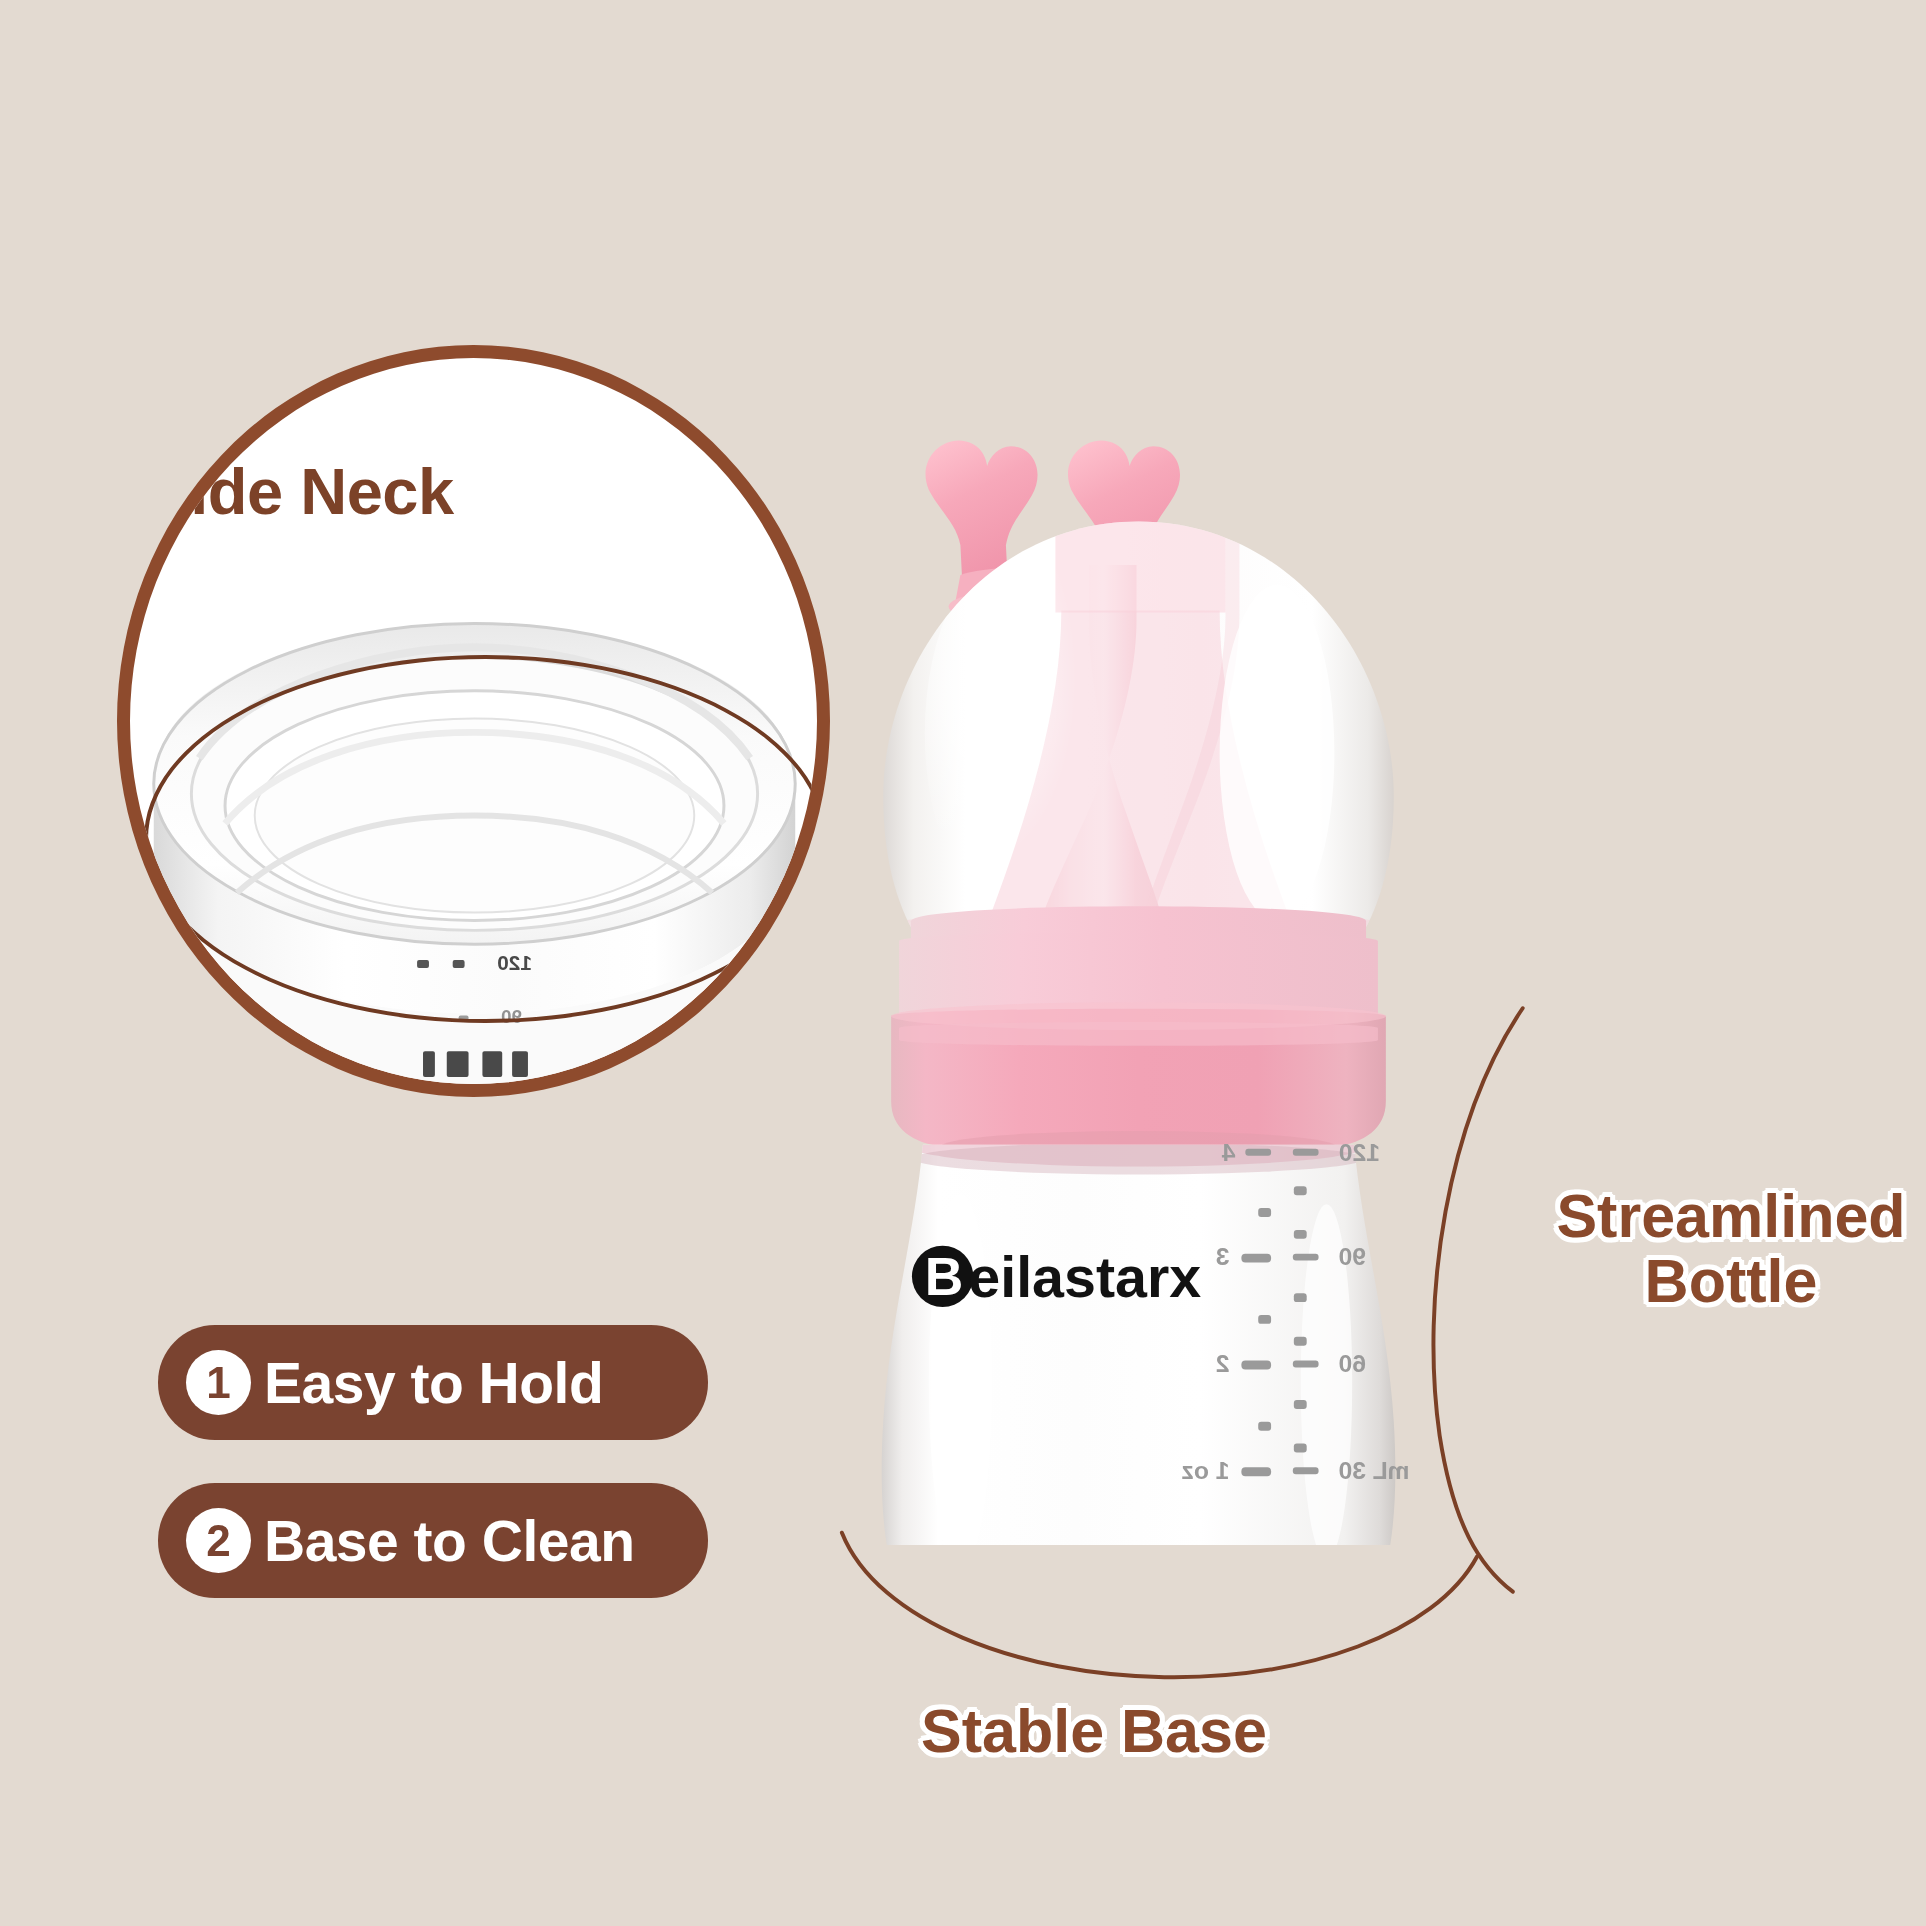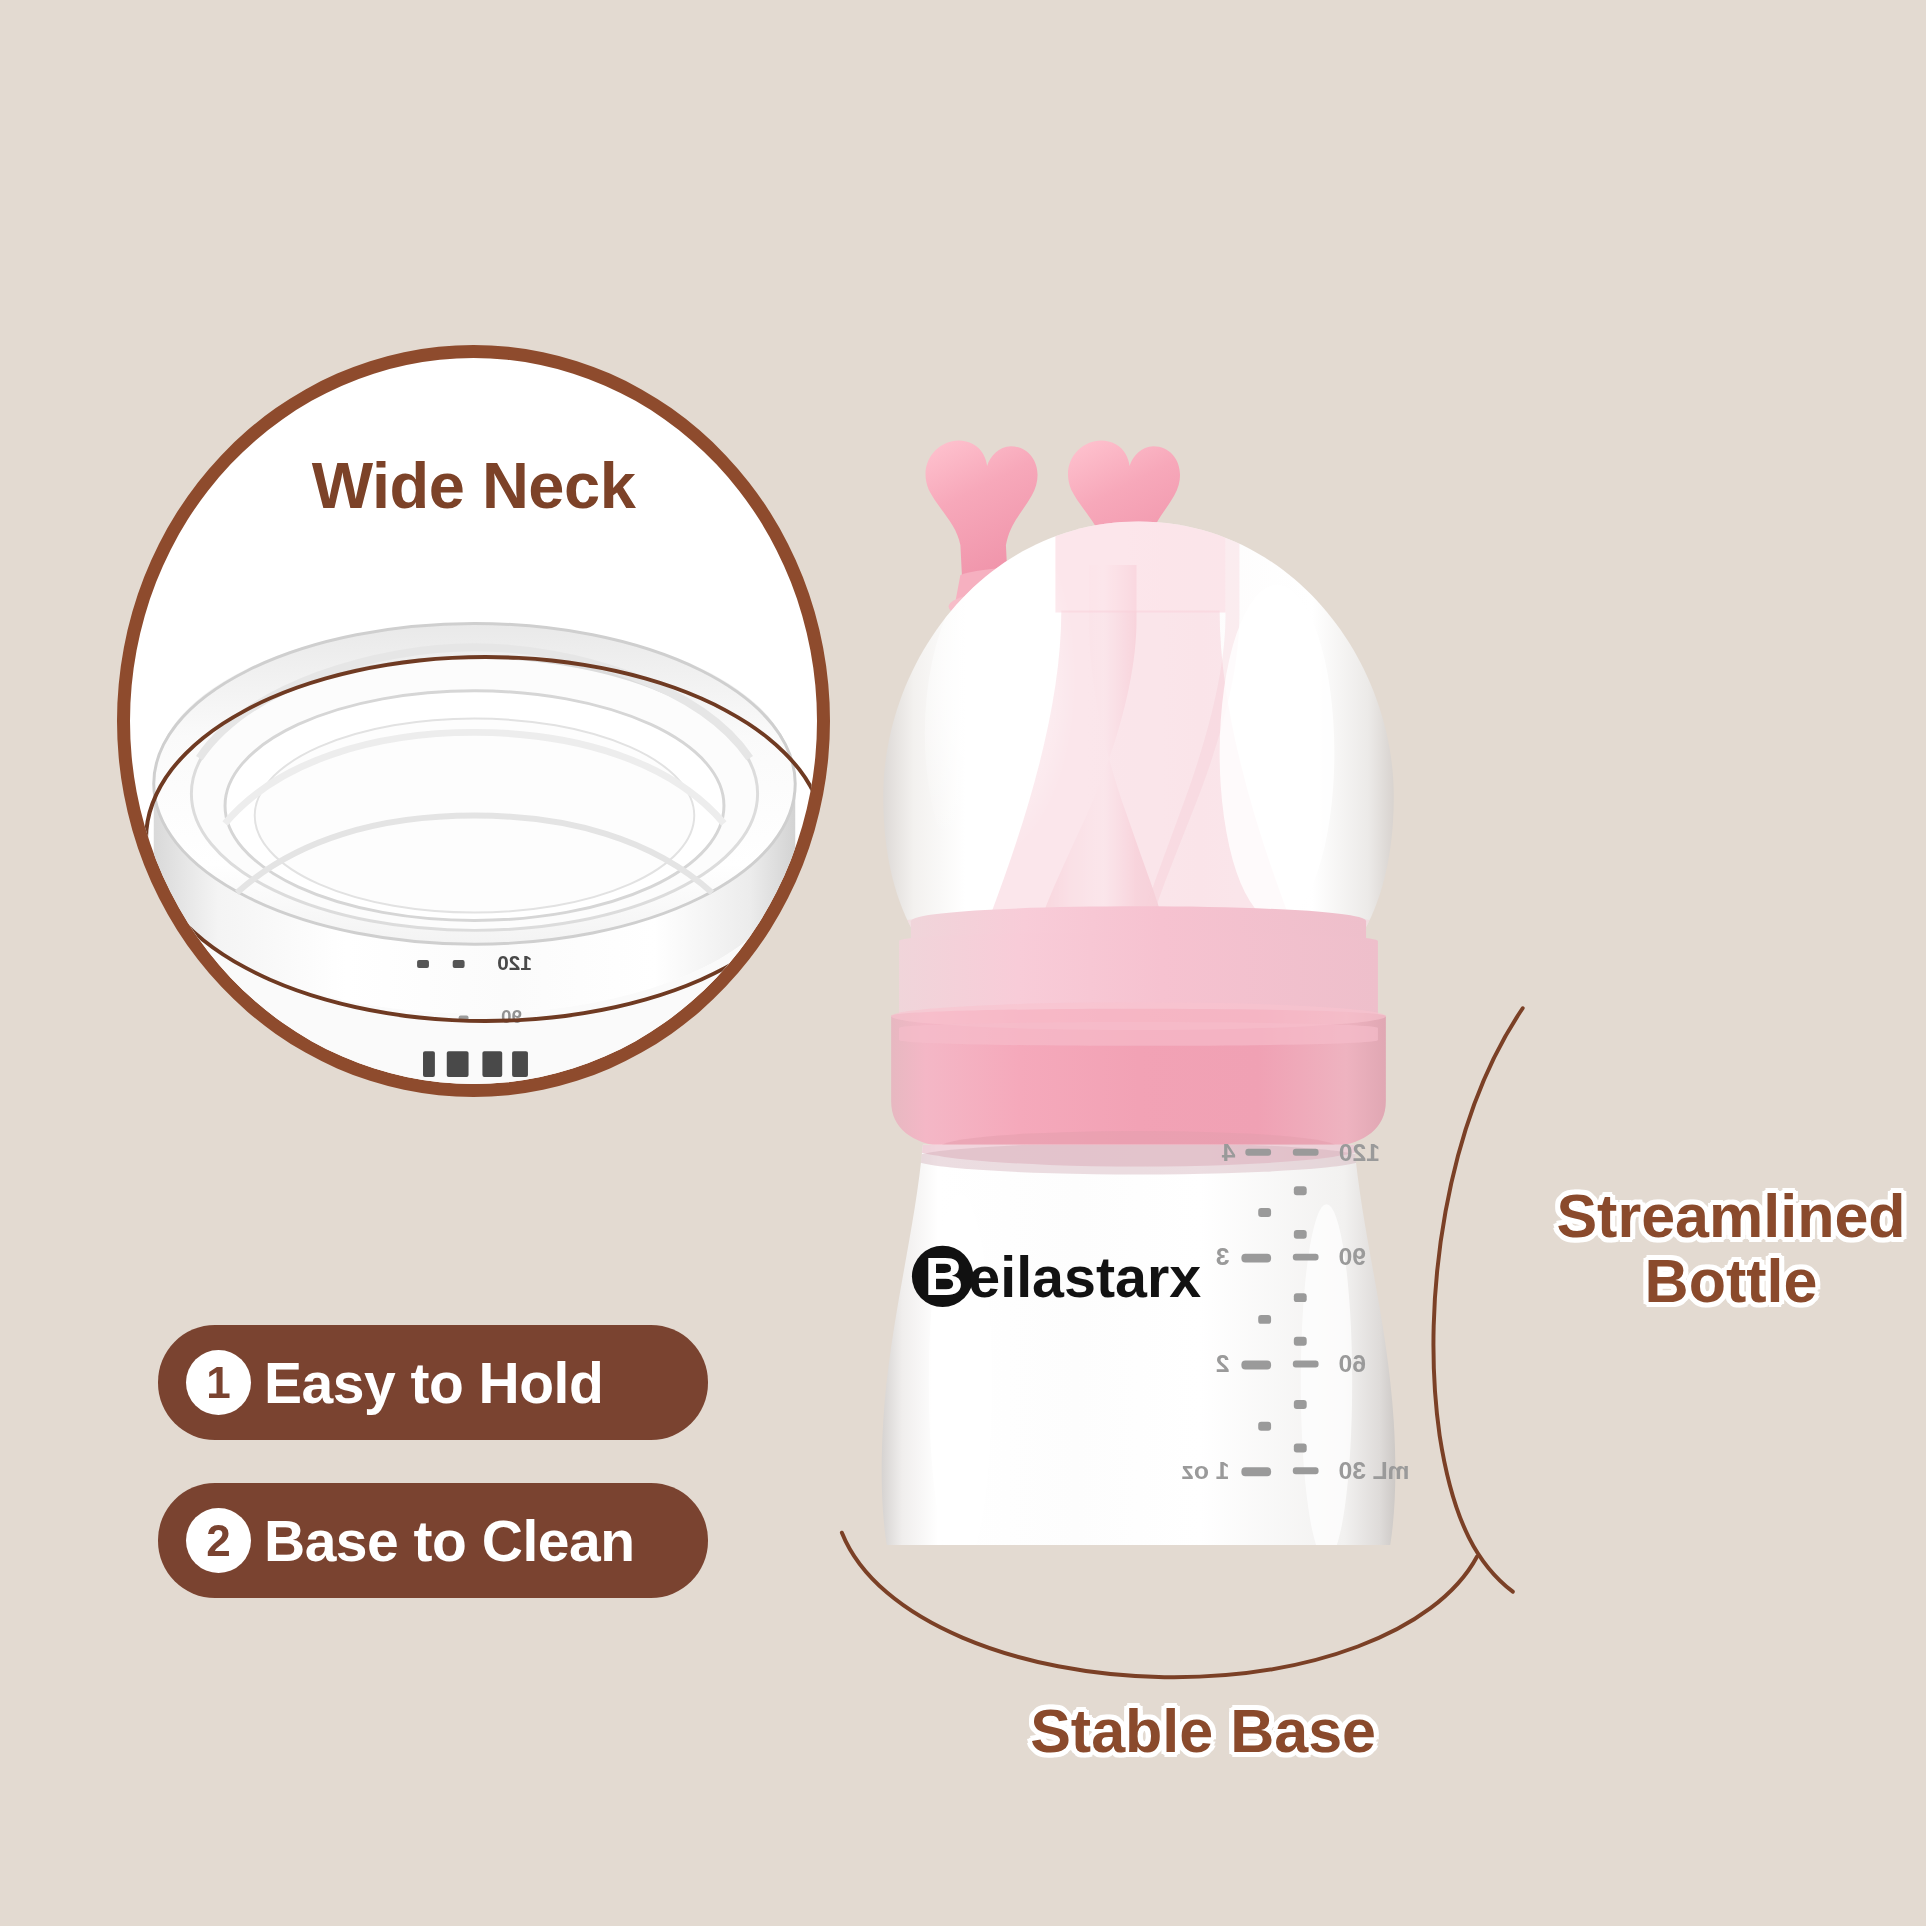--- a/index.html
+++ b/index.html
@@ -18,22 +18,22 @@
     left:117px; top:345px;
     width:713px; height:752px;
     border-radius:50%;
     background:#ffffff;
     border:13px solid #8e4b2d;
     overflow:hidden;
     z-index:3;
   }
   .callout-title {
     position:absolute;
-    left:0; right:0; top:90px;
-    text-align:center;
+    left:0; right:0; top:96px;
+    text-align:left;
     font-size:65px;
     font-weight:bold;
     color:#7c4228;
     letter-spacing:-0.5px;
     z-index:6;
   }
   
   .neck-ellipse {
     position:absolute;
     left:14px; top:297px;
@@ -98,21 +98,21 @@
   #caption-streamlined {
     left:1523px; top:1184px;
     width:416px;
     font-size:61px;
     text-align:center;
   }
   #caption-stable {
     left:921px; top:1699px;
     width:455px;
     font-size:61px;
-    text-align:right;
+    text-align:left;
   }
 
   
   .connector { position:absolute; z-index:5; pointer-events:none; }
   #connector-right { left:1406px; top:1000px; width:178px; height:594px; }
   #connector-bottom { left:832px; top:1505px; width:653px; height:188px; }
 
   
   #bottle { position:absolute; left:812px; top:426px; width:653px; height:1119px; z-index:2; }
 </style>

